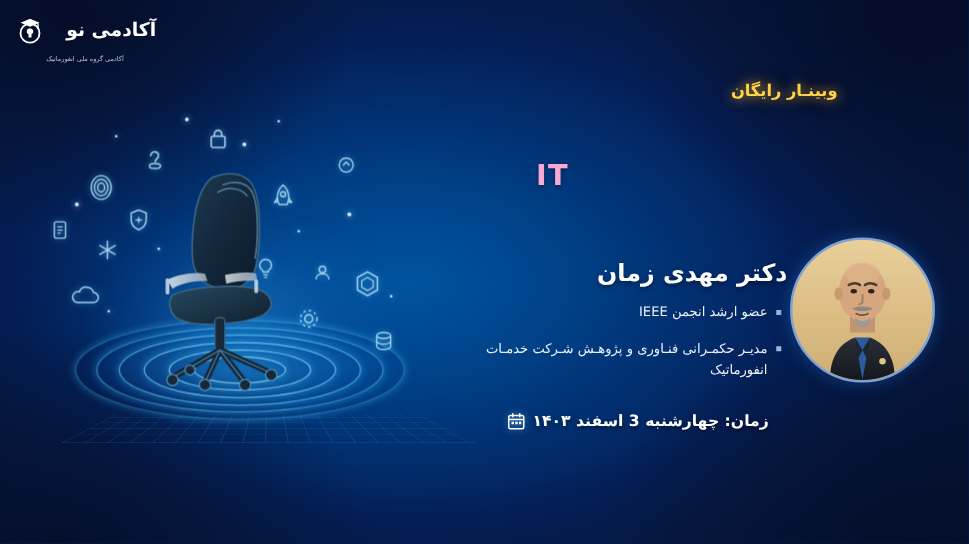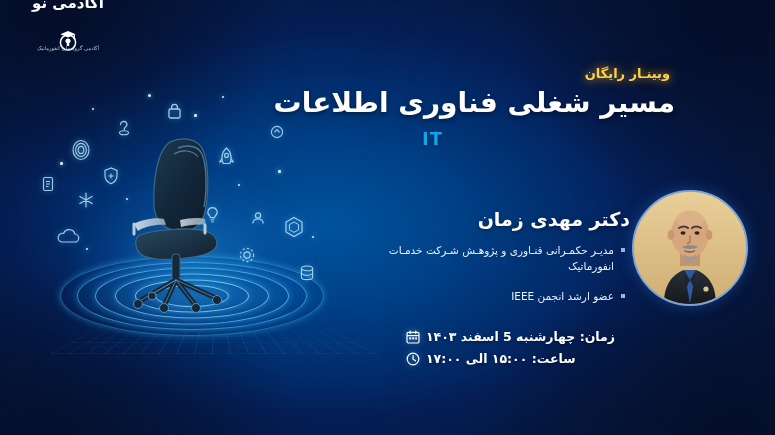--- a/index.html
+++ b/index.html
@@ -42,21 +42,21 @@
     background:radial-gradient(ellipse at 30% 70%, rgba(5,16,46,.9) 0%, rgba(5,16,46,0) 72%);
   }
 
   
   .logo{
     position:absolute;left:12px;top:8px;width:112px;height:48px;
     display:flex;flex-direction:column;align-items:center;justify-content:flex-start;
   }
   .logo-row{
     display:flex;align-items:center;justify-content:center;gap:16px;
-    height:32px;width:100%;flex-direction:column;
+    height:32px;width:100%;
   }
   .logo-word{
     color:#ffffff;font-size:15px;font-weight:700;letter-spacing:.5px;
     line-height:1;white-space:nowrap;
   }
   .logo-mark{
     position:relative;width:26px;height:26px;flex:0 0 26px;
   }
   .logo-mark svg{display:block;width:26px;height:26px;}
   .logo-sub{
@@ -131,22 +131,22 @@
     text-shadow:0 0 9px rgba(255,190,40,.75),0 0 18px rgba(255,170,20,.45);
     text-align:right;
   }
   .title{
     position:absolute;right:100px;top:86px;
     color:#ffffff;font-size:28px;font-weight:700;
     white-space:nowrap;letter-spacing:.3px;
     text-shadow:0 2px 5px rgba(0,0,0,.45);
   }
   .title-sub{
-    position:absolute;right:332px;top:128px;
-    color:#0ea5e9;font-size:18px;font-weight:700;
+    position:absolute;right:320px;top:128px;
+    color:#f9a8d4;font-size:23px;font-weight:700;
     letter-spacing:1px;direction:ltr;
     text-shadow:0 1px 3px rgba(0,0,0,.35);
   }
 
   
   .speaker-name{
     position:absolute;right:145px;top:208px;
     color:#ffffff;font-size:19px;font-weight:700;white-space:nowrap;
     text-shadow:0 1px 4px rgba(0,0,0,.4);
   }
@@ -366,27 +366,26 @@
     <span class="spark" style="left:100px;top:110px;width:2px;height:2px"></span>
     <span class="spark" style="left:168px;top:26px;width:2.5px;height:2.5px"></span>
     <span class="spark" style="left:212px;top:96px;width:2px;height:2px"></span>
     <span class="spark" style="left:252px;top:82px;width:2.5px;height:2.5px"></span>
     <span class="spark" style="left:286px;top:148px;width:2px;height:2px"></span>
     <span class="spark" style="left:60px;top:160px;width:2px;height:2px"></span>
     <span class="spark" style="left:196px;top:8px;width:2px;height:2px"></span>
   </div>
 
   <div class="eyebrow">وبینـار رایگان</div>
-  <div class="title">مسیر شغلی فناوری اطلاعات</div>
   <div class="title-sub">IT</div>
 
   <div class="speaker-name">دکتر مهدی زمان</div>
   <ul class="bullets">
+    <li>عضو ارشد انجمن IEEE</li>
     <li>مدیـر حکمـرانی فنـاوری و پژوهـش شـرکت خدمـات انفورماتیک</li>
-    <li>عضو ارشد انجمن IEEE</li>
   </ul>
 
   <div class="portrait">
     <svg viewBox="0 0 112 112">
       <defs>
         <linearGradient id="pbg" x1="0" y1="0" x2="0" y2="1">
           <stop offset="0" stop-color="#e9cf9a"></stop>
           <stop offset="1" stop-color="#cfae72"></stop>
         </linearGradient>
         <linearGradient id="suit" x1="0" y1="0" x2="0" y2="1">
@@ -432,26 +431,17 @@
       <span class="meta-icon">
         <svg width="14" height="14" viewBox="0 0 14 14" fill="none">
           <rect x="1" y="2.4" width="12" height="10.6" rx="1.4" stroke="currentColor" stroke-width="1.2"></rect>
           <path d="M1 5.6h12" stroke="currentColor" stroke-width="1.2"></path>
           <path d="M4.2 1v2.4M9.8 1v2.4" stroke="currentColor" stroke-width="1.2" stroke-linecap="round"></path>
           <rect x="3.2" y="7.4" width="2" height="2" fill="currentColor"></rect>
           <rect x="6.2" y="7.4" width="2" height="2" fill="currentColor"></rect>
           <rect x="9.2" y="7.4" width="1.8" height="2" fill="currentColor"></rect>
         </svg>
       </span>
-      <span class="meta-text">زمان: چهارشنبه 5 اسفند ۱۴۰۳</span>
-    </div>
-    <div class="meta-row">
-      <span class="meta-icon">
-        <svg width="14" height="14" viewBox="0 0 14 14" fill="none">
-          <circle cx="7" cy="7" r="5.8" stroke="currentColor" stroke-width="1.2"></circle>
-          <path d="M7 3.6V7l2.4 1.8" stroke="currentColor" stroke-width="1.2" stroke-linecap="round" stroke-linejoin="round"></path>
-        </svg>
-      </span>
-      <span class="meta-text">ساعت: ۱۵:۰۰ الی ۱۷:۰۰</span>
+      <span class="meta-text">زمان: چهارشنبه 3 اسفند ۱۴۰۳</span>
     </div>
   </div>
 
 </div>
 
 </body></html>

